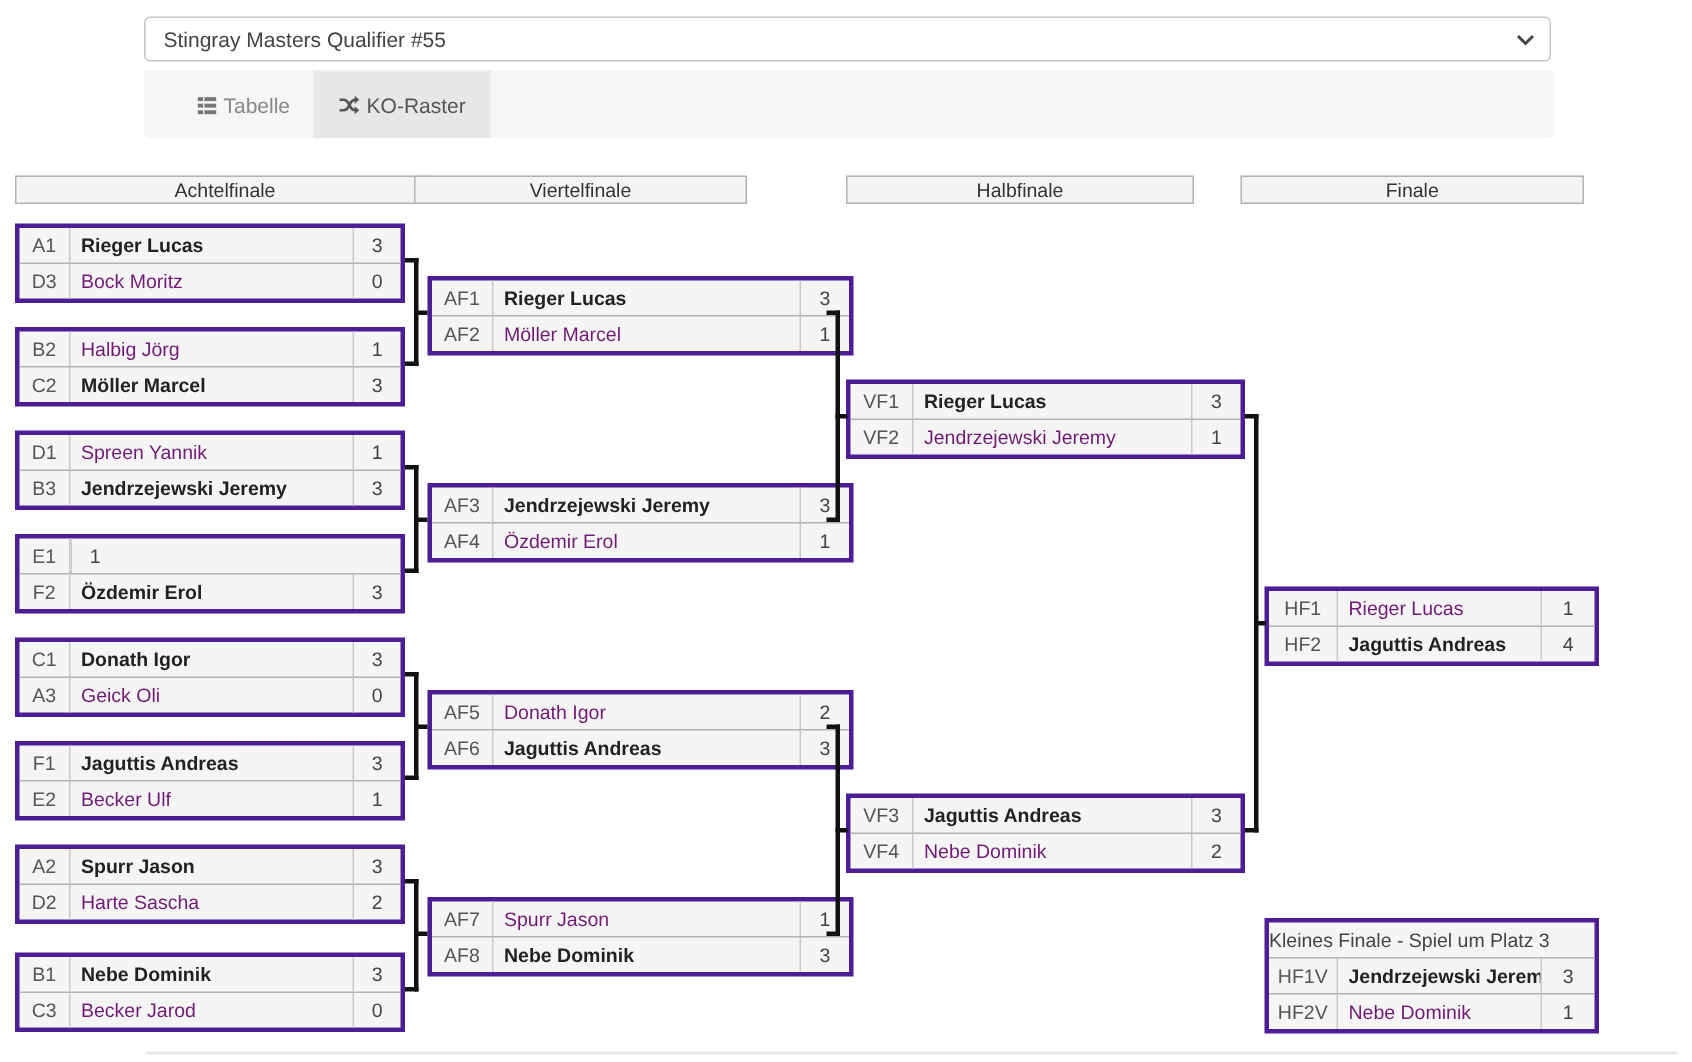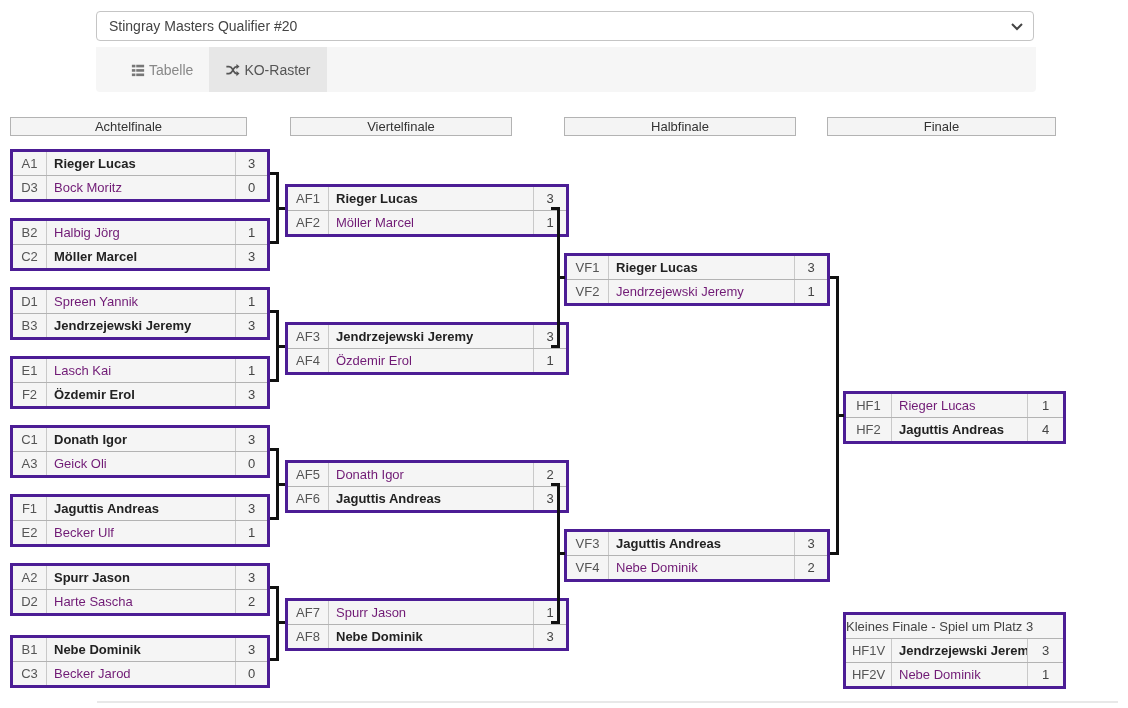--- a/index.html
+++ b/index.html
@@ -44,21 +44,21 @@
 
   
   .hr{position:absolute;left:97px;top:701px;width:1021px;height:2px;background:#e8e8e8;}
 </style>
 </head>
 <body>
 
 <div class="stage">
 
   <div class="select">
-    <span>Stingray Masters Qualifier #20</span>
+    <span>Stingray Masters Qualifier #55</span>
     <svg class="chev" width="12" height="8" viewBox="0 0 12 8">
         <path d="M1 1 l5 5 5 -5" stroke="#444" stroke-width="2" fill="none"></path>
       </svg>
   </div>
 
   <div class="tabbar">
     <div class="tab">
       <svg width="14" height="14" viewBox="0 0 16 16" fill="#777">
         <rect x="1" y="2" width="4" height="3"></rect>
           <rect x="6" y="2" width="9" height="3"></rect>
@@ -77,22 +77,22 @@
         </g>
         <g fill="#555">
             <path d="M12.5 1 l3.5 3 -3.5 3 z"></path>
             <path d="M12.5 9 l3.5 3 -3.5 3 z"></path>
           </g>
       </svg>
       <span>KO-Raster</span>
     </div>
   </div>
 
-  <div class="rhdr" style="left:10px;width:237px">Achtelfinale</div>
-  <div class="rhdr" style="left:290px;width:222px">Viertelfinale</div>
+  <div class="rhdr" style="left:10px;width:280px">Achtelfinale</div>
+  <div class="rhdr" style="left:276px;width:222px">Viertelfinale</div>
   <div class="rhdr" style="left:564px;width:232px">Halbfinale</div>
   <div class="rhdr" style="left:827px;width:229px">Finale</div>
 
   <div class="match c1" style="left:10px;top:149px">
     <div class="mrow">
       <span class="slot">A1</span>
       <span class="pname winner">Rieger Lucas</span>
       <span class="score">3</span>
     </div>
     <div class="mrow">
@@ -121,21 +121,20 @@
     </div>
     <div class="mrow">
       <span class="slot">B3</span>
       <span class="pname winner">Jendrzejewski Jeremy</span>
       <span class="score">3</span>
     </div>
   </div>
   <div class="match c1" style="left:10px;top:356px">
     <div class="mrow">
       <span class="slot">E1</span>
-      <span class="pname">Lasch Kai</span>
       <span class="score">1</span>
     </div>
     <div class="mrow">
       <span class="slot">F2</span>
       <span class="pname winner">Özdemir Erol</span>
       <span class="score">3</span>
     </div>
   </div>
   <div class="match c1" style="left:10px;top:425px">
     <div class="mrow">

